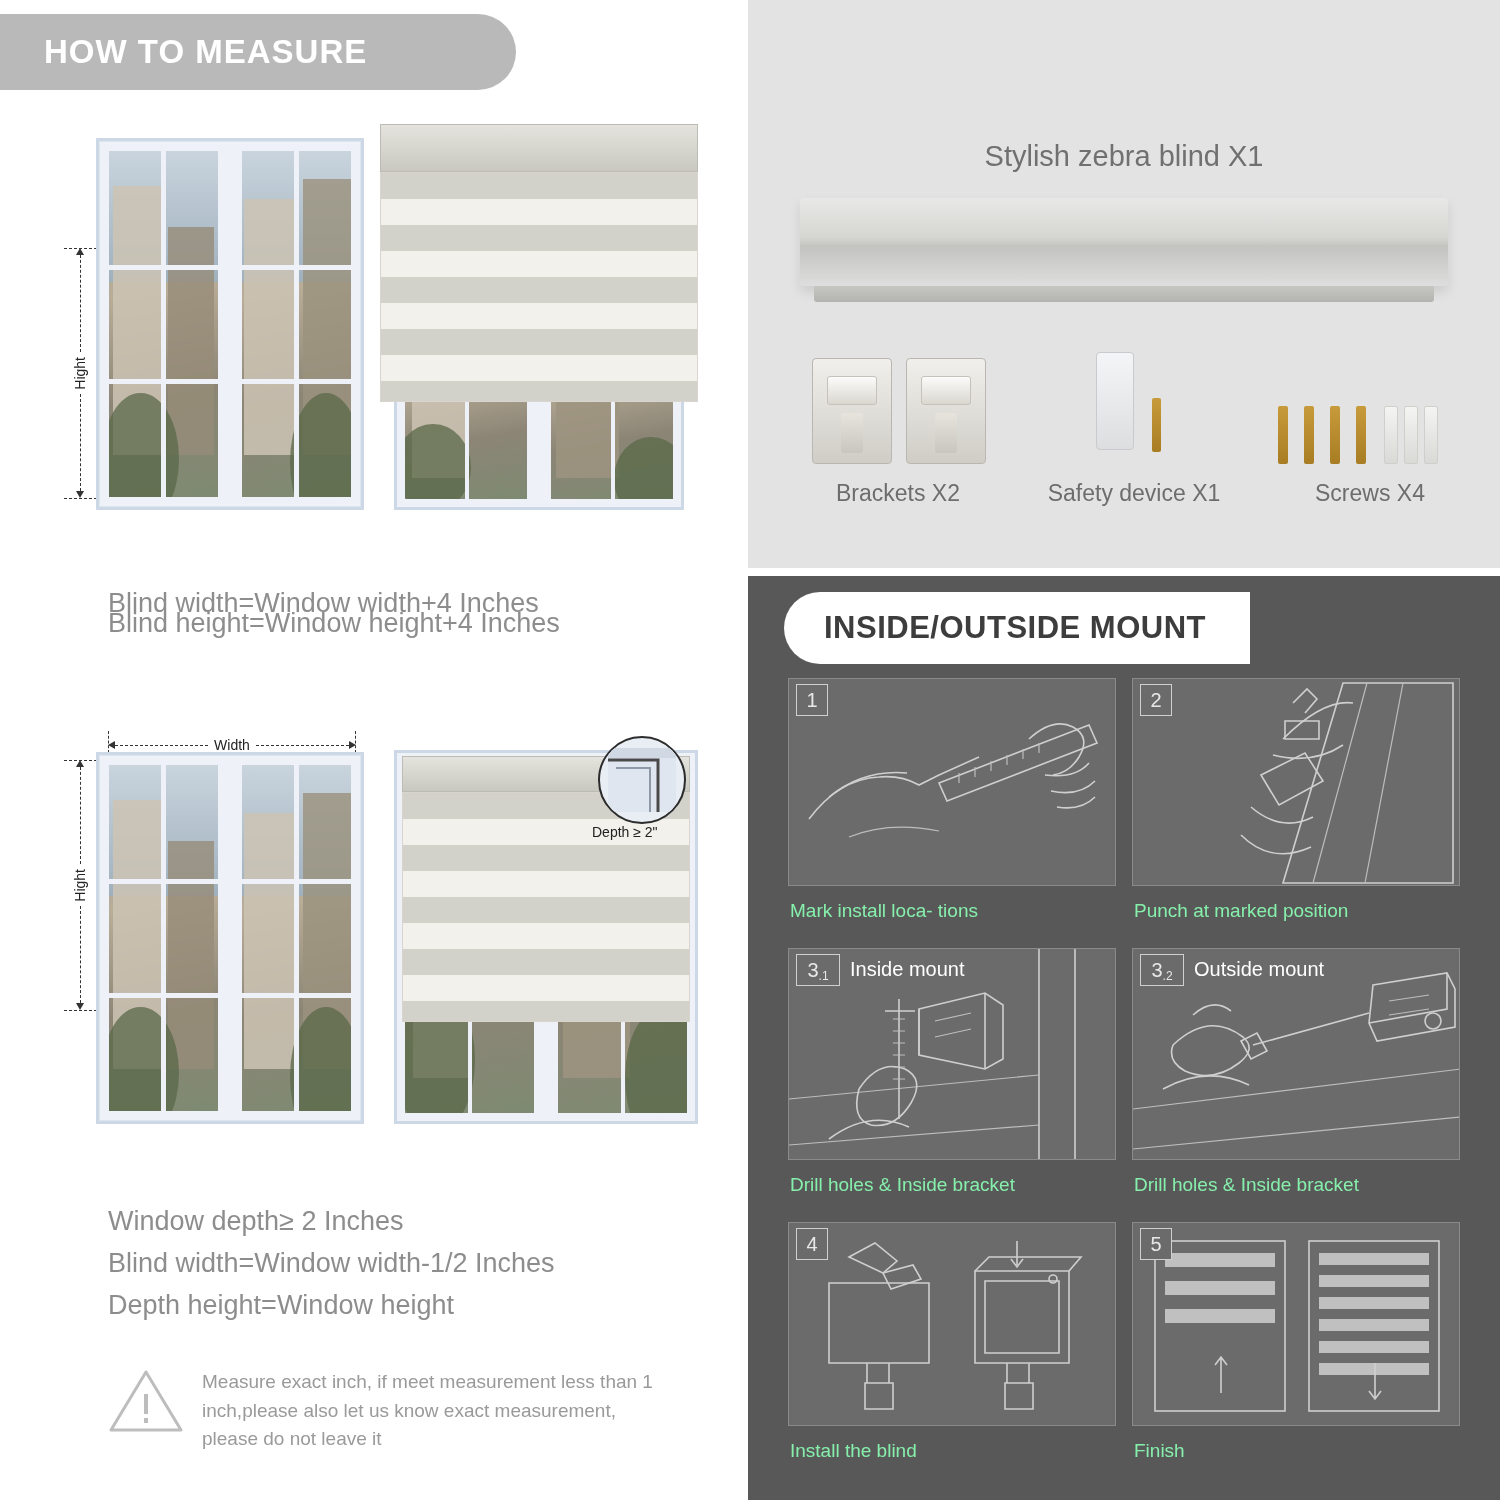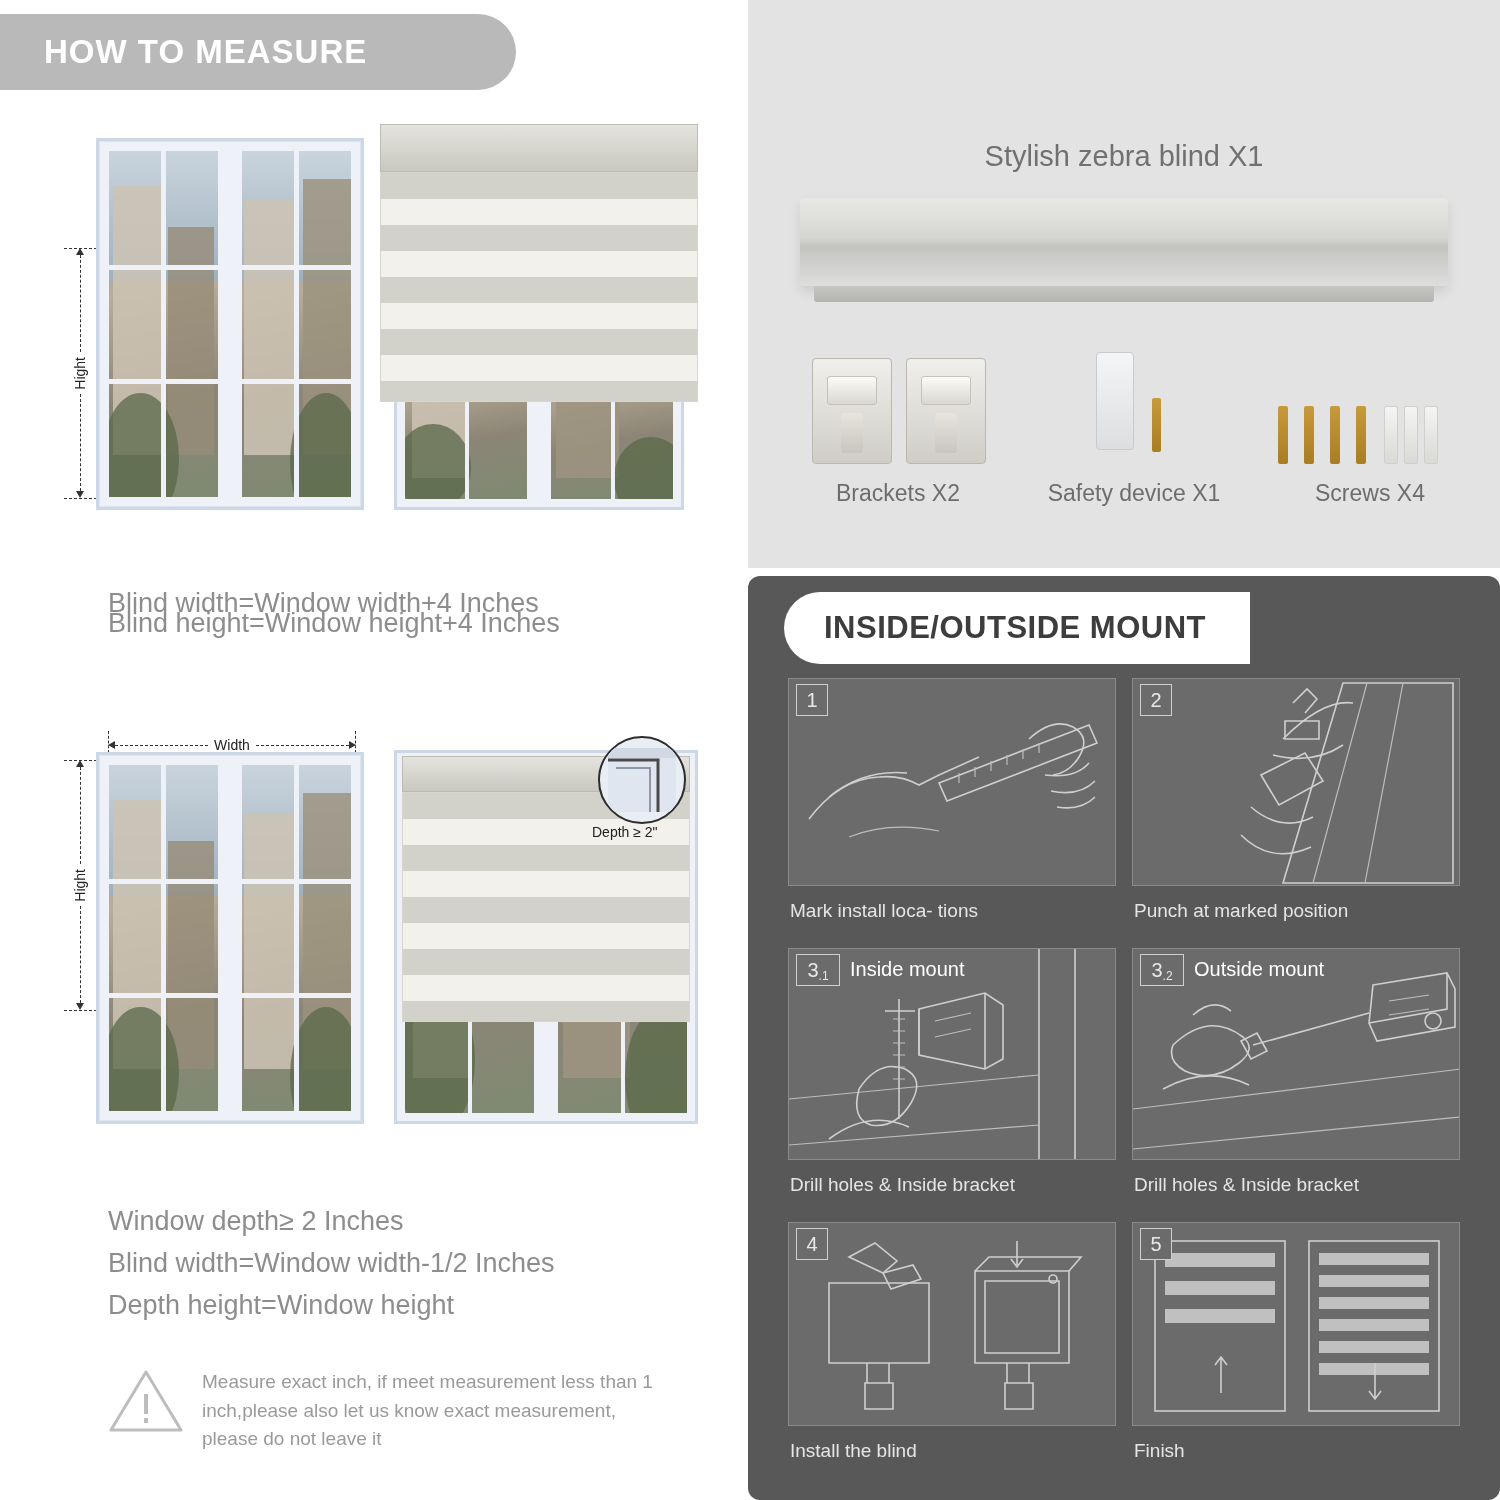--- a/index.html
+++ b/index.html
@@ -333,21 +333,20 @@
   }
 
   
   .right-bot {
     position: absolute;
     left: 748px;
     top: 576px;
     width: 752px;
     height: 924px;
     background: #585858;
-    border-radius: 12px;
   }
   .banner-white2 {
     position: absolute;
     left: 36px;
     top: 16px;
     height: 72px;
     padding: 0 44px 0 40px;
     background: #ffffff;
     border-radius: 36px 0 0 36px;
     display: flex;
@@ -392,21 +391,21 @@
     position: absolute;
     left: 48px;
     top: 10px;
     font-size: 20px;
     color: #ffffff;
     z-index: 3;
   }
   .step-cap {
     position: absolute;
     font-size: 19px;
-    color: #e5e5e5;
+    color: #86efac;
     white-space: nowrap;
   }
   .sk { stroke: #cfcfcf; fill: none; stroke-width: 1.6; }
   .sk2 { stroke: #bdbdbd; fill: none; stroke-width: 1.2; }
 </style>
 </head>
 <body>
 
 <div class="page">
 

